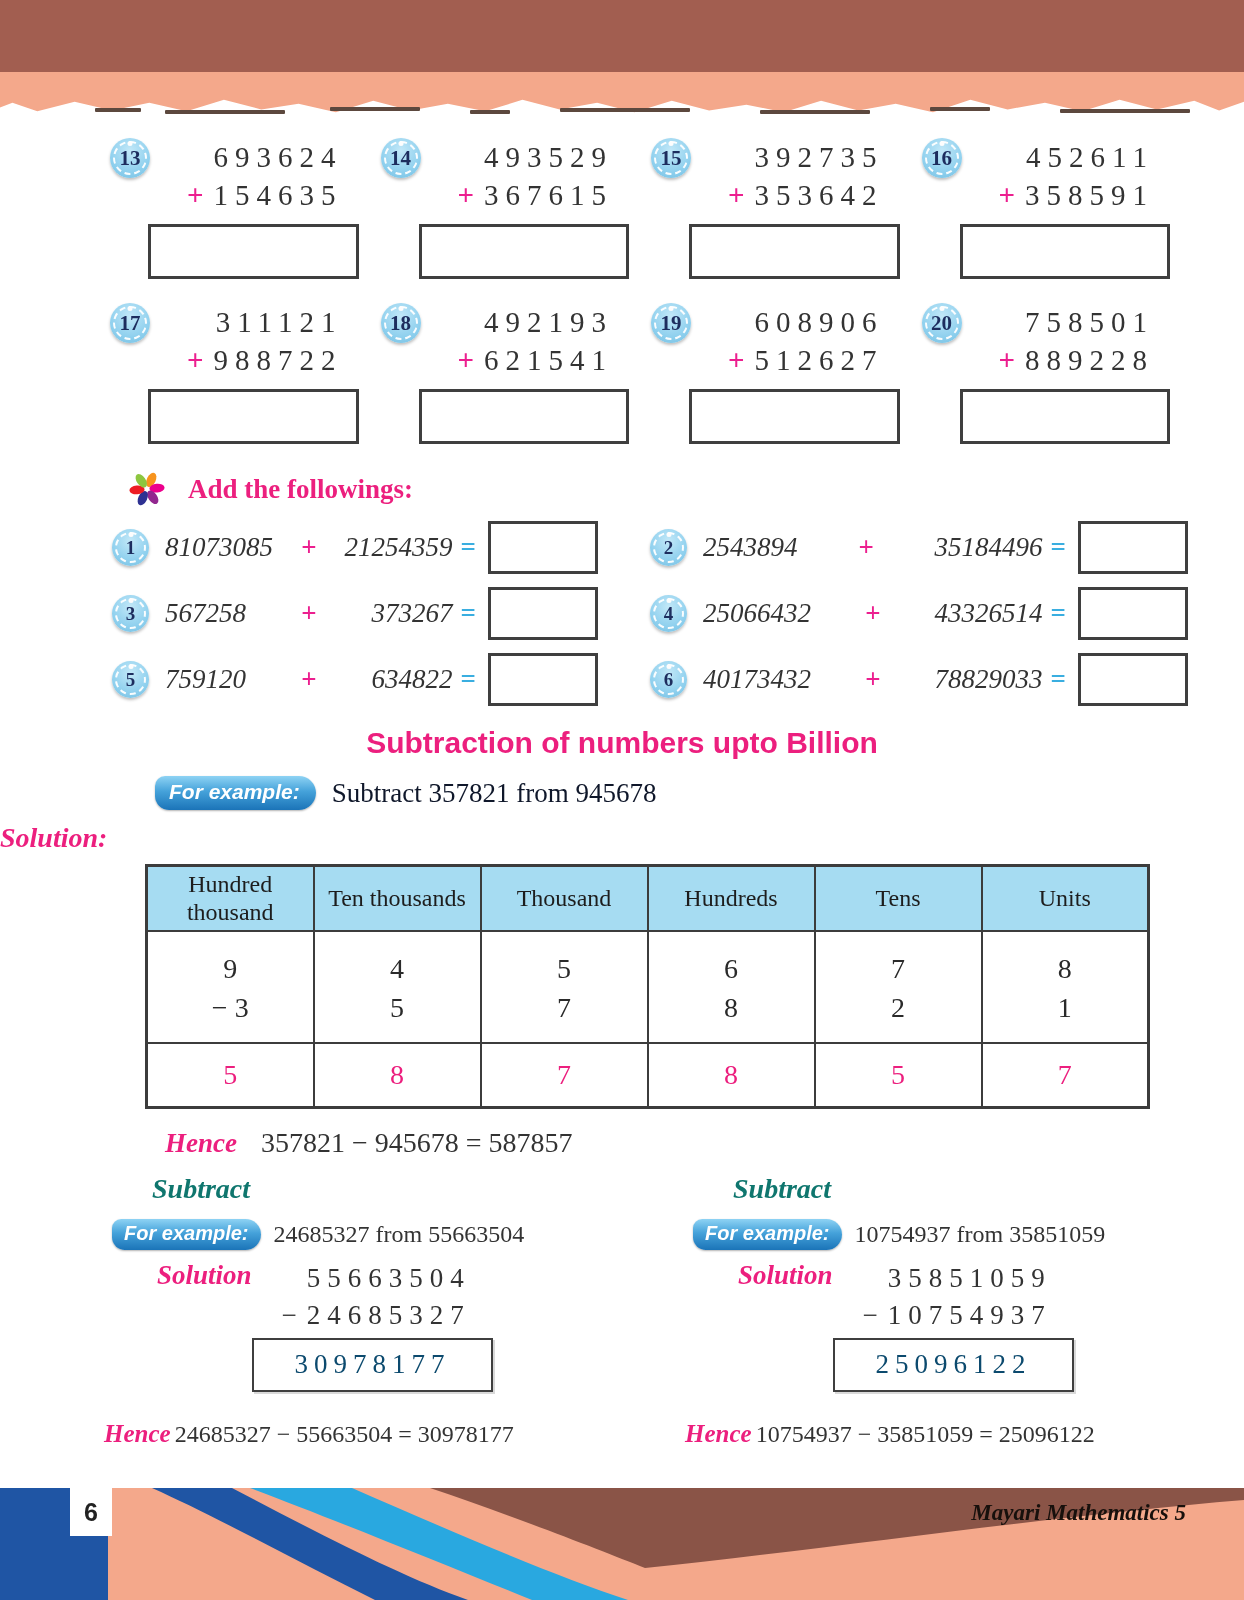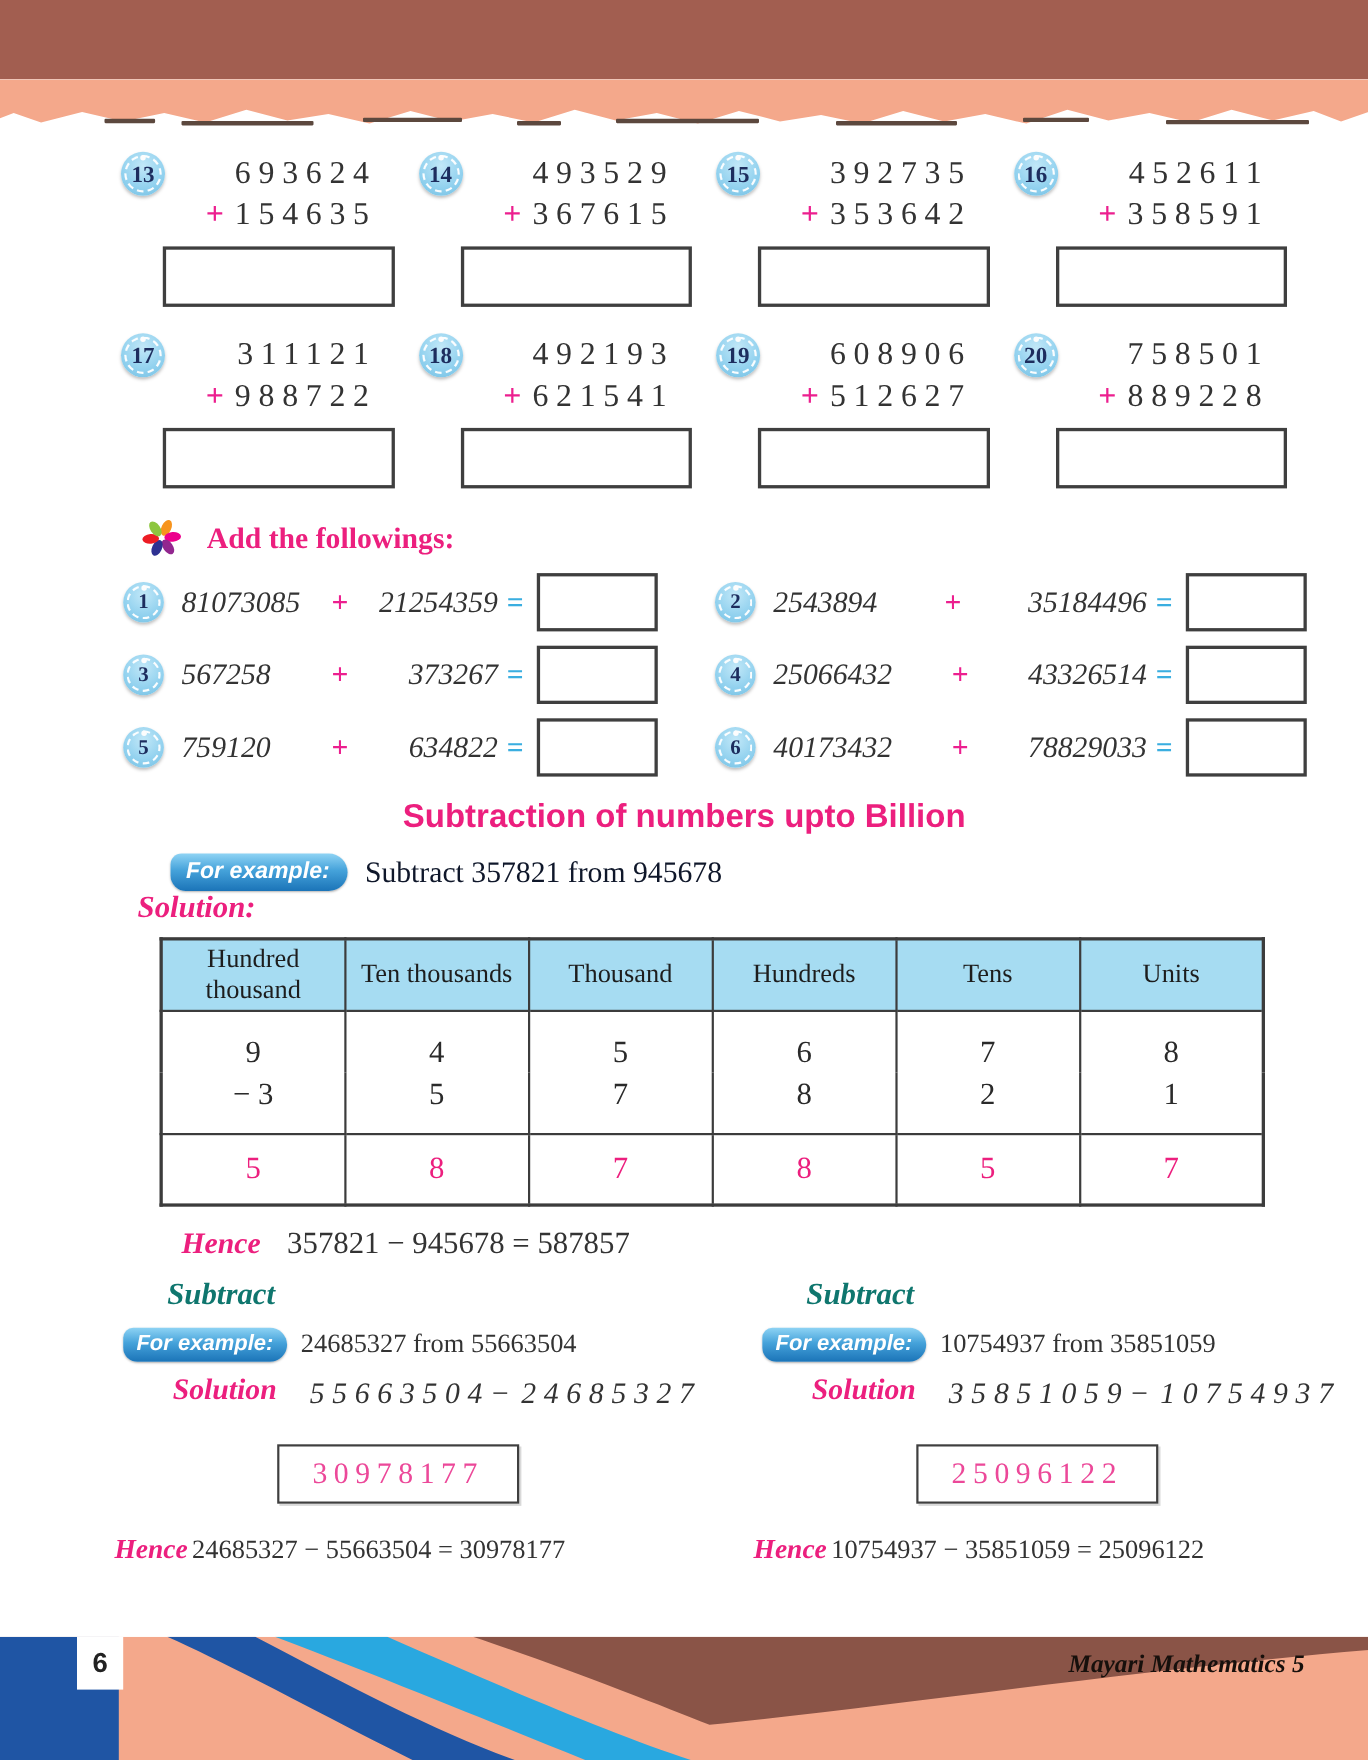--- a/index.html
+++ b/index.html
@@ -55,21 +55,21 @@
     position:relative; display:inline-block; padding:4px 16px 6px 14px;
     background:linear-gradient(180deg,#8ed3f4 0%,#45a2da 45%,#1b74b8 100%);
     border-radius:10px 17px 17px 14px; color:#fff;
     font-family:"Liberation Sans", sans-serif; font-style:italic; font-weight:bold; font-size:21px;
     box-shadow:0 1px 2px rgba(0,0,0,.3);
   }
   .ribbon::before { content:''; position:absolute; left:-5px; bottom:-9px; width:20px; height:20px;
     background:#10599c; border-radius:2px 0 4px 12px; z-index:-1; }
   .example-line { display:flex; align-items:center; gap:16px; padding-left:155px; margin-top:16px; }
   .example-text { font-size:27px; color:#0f172a;text-align:right; }
-  .solution-label { padding-left:125px; color:#ec1f7e;
+  .solution-label { margin-top:12px; color:#ec1f7e;
     font-weight:bold; font-style:italic; font-size:28px; }
   
   .ptable { border-collapse:collapse; table-layout:fixed; width:1005px; margin:10px 0 0 145px;
     border:3px solid #3c3c3c; text-align:center; }
   .ptable th, .ptable td { border:2px solid #3c3c3c; }
   .ptable th { background:#a6dcf2; font-weight:normal; font-size:24px; color:#1d1d1d;
     height:62px; line-height:1.15; padding:4px; }
   .ptable tr.r1 td { border-bottom:none; font-size:28px; color:#2a2a2a; padding-top:18px; height:56px; }
   .ptable tr.r2 td { border-top:none; font-size:28px; color:#2a2a2a; padding-bottom:14px; height:56px; }
   .ptable tr.res td { font-size:28px; color:#ec1f7e; height:64px; }
@@ -79,28 +79,28 @@
   
   .excols { display:flex; margin-top:14px; }
   .excol { flex:1; padding-left:112px; }
   .excol.right { padding-left:30px; }
   .sub-head { color:#0f766e; font-weight:bold; font-style:italic; font-size:28px; padding-left:40px; }
   .ex-line2 { display:flex; align-items:center; gap:12px; margin-top:14px; }
   .ex-line2 .ribbon { font-size:20px; padding:3px 13px 5px 12px; }
   .ex-text2 { font-size:24px; color:#333; }
   .sol-row { display:flex; margin-top:10px; padding-left:45px; }
   .sol-label { color:#ec1f7e; font-weight:bold; font-style:italic; font-size:27px; }
-  .sol-nums { display:flex; flex-direction:row; align-items:flex-end; margin-left:30px;font-style:italic; }
+  .sol-nums { display:flex; flex-direction:column; align-items:flex-end; margin-left:30px; }
   .sol-minuend { font-size:27px; letter-spacing:7px; color:#333; line-height:37px; }
   .sol-subline { display:flex; align-items:baseline; line-height:37px; }
   .sol-minus { font-size:27px; color:#333; margin-right:10px; }
   .sol-subtrahend { font-size:27px; letter-spacing:7px; color:#333; }
-  .res-box { margin:28px 0 0 140px; width:220px; height:54px; border:2.5px solid #3f3f3f;
+  .res-box { margin:4px 0 0 140px; width:241px; height:54px; border:2.5px solid #3f3f3f;
     display:flex; align-items:center; justify-content:center;
-    font-size:27px; letter-spacing:6px; color:#ec4899; box-shadow:2px 2px 0 rgba(0,0,0,.15); }
+    font-size:27px; letter-spacing:6px; color:#0c4a6e; box-shadow:2px 2px 0 rgba(0,0,0,.15); }
   .hence2 { display:flex; align-items:baseline; gap:4px; margin-top:28px; margin-left:-8px; }
   .hence2 .hence-label { font-size:25px; }
   .hence2 .hence-text { font-size:24px; }
   
   .footer { position:absolute; left:0; bottom:0; width:1244px; height:112px; }
   .footer svg { position:absolute; inset:0; }
   .page-num-box { position:absolute; left:70px; top:0; width:42px; height:48px; background:#fff;
     display:flex; align-items:center; justify-content:center;
     font-family:"Liberation Sans", sans-serif; font-weight:bold; font-size:25px; color:#222; }
   .brand { position:absolute; right:58px; top:12px; font-weight:bold; font-style:italic;

